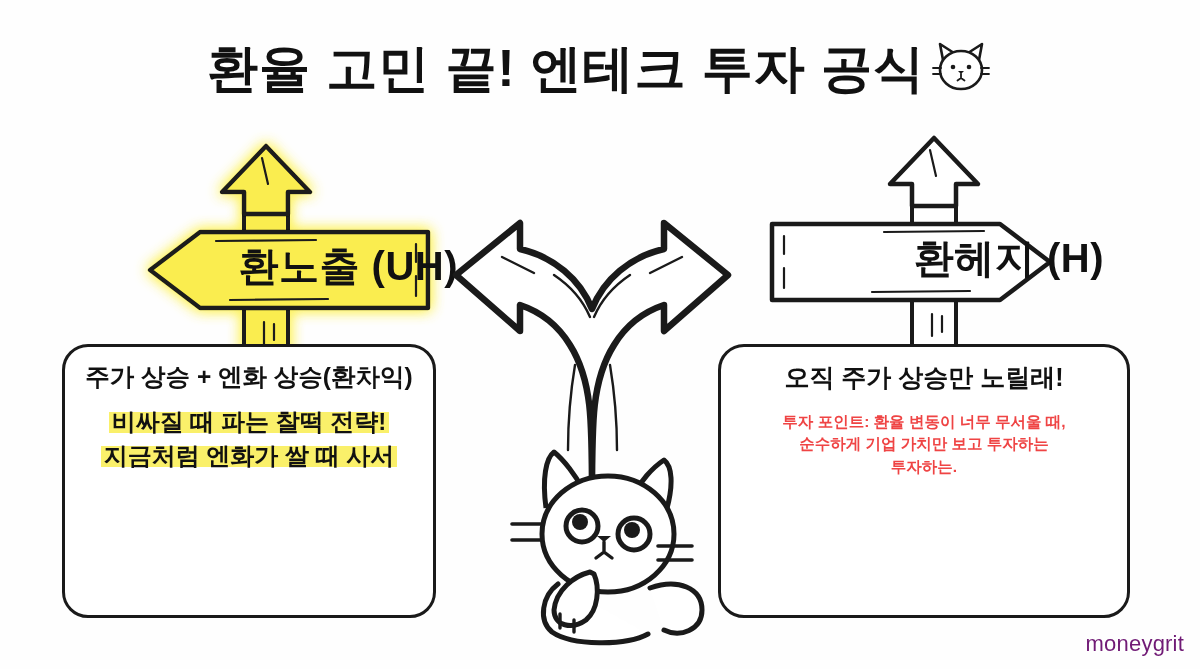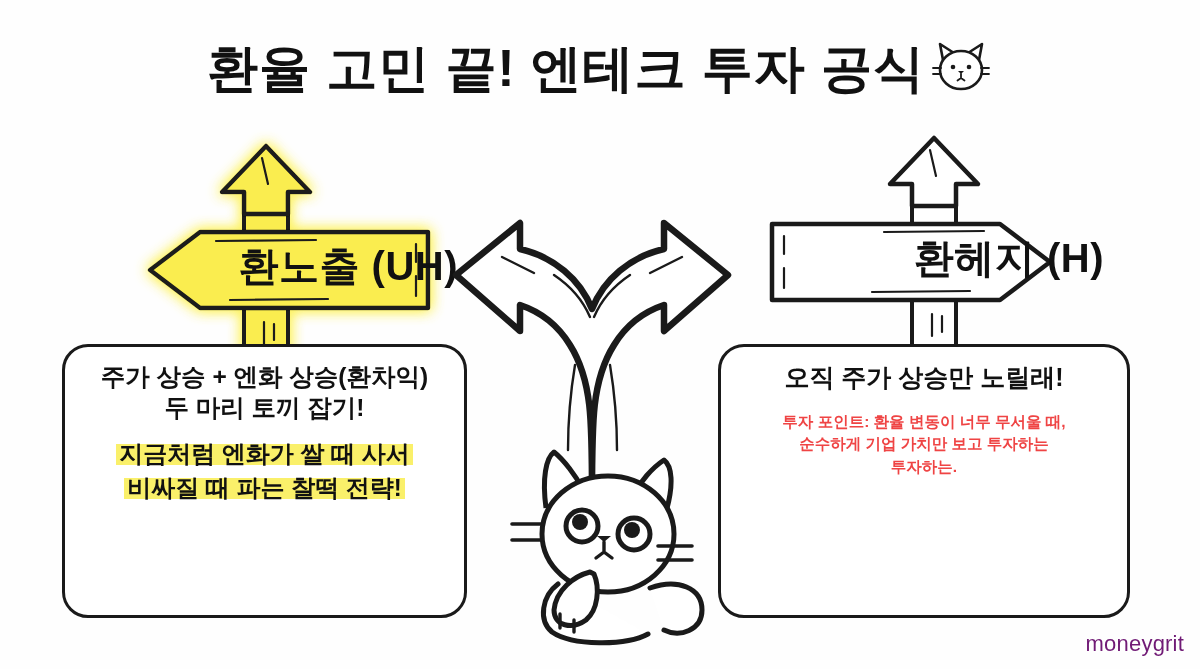--- a/index.html
+++ b/index.html
@@ -79,21 +79,21 @@
   }
 
   
   .box {
     position: absolute;
     background: #ffffff;
     border: 3.5px solid #1a1a1a;
     border-radius: 26px;
     box-sizing: border-box;
   }
-  .box-left  { left: 62px;  top: 344px; width: 405px; height: 274px; }
+  .box-left  { left: 62px;  top: 344px; width: 374px; height: 274px; }
   .box-right { left: 718px; top: 344px; width: 412px; height: 274px; }
 
   .box-inner {
     padding: 14px 16px 10px;
     text-align: center;
   }
 
   .lead {
     font-size: 24.5px;
     font-weight: 700;
@@ -218,25 +218,24 @@
       <path d="M188 70 C170 82 158 98 152 112" stroke="#1a1a1a" stroke-width="2.4" stroke-linecap="round" fill="none"></path>
       <path d="M133 160 C128 190 126 215 126 245" stroke="#1a1a1a" stroke-width="2.4" stroke-linecap="round" fill="none"></path>
       <path d="M168 160 C173 190 175 215 175 245" stroke="#1a1a1a" stroke-width="2.4" stroke-linecap="round" fill="none"></path>
     </svg>
   </div>
 
   <div class="box box-left">
     <div class="box-inner">
       <div class="lead">
         <div>주가 상승 + 엔화 상승(환차익)</div>
-        <div>두 마리 토끼 잡기!</div>
       </div>
       <div class="hl-block">
+        <div><span class="hl">비싸질 때 파는 찰떡 전략!</span></div>
         <div><span class="hl">지금처럼 엔화가 쌀 때 사서</span></div>
-        <div><span class="hl">비싸질 때 파는 찰떡 전략!</span></div>
       </div>
     </div>
   </div>
 
   <div class="box box-right">
     <div class="box-inner">
       <div class="lead">오직 주가 상승만 노릴래!</div>
       <div class="note">
         <div>투자 포인트: 환율 변동이 너무 무서울 때,</div>
         <div>순수하게 기업 가치만 보고 투자하는</div>

